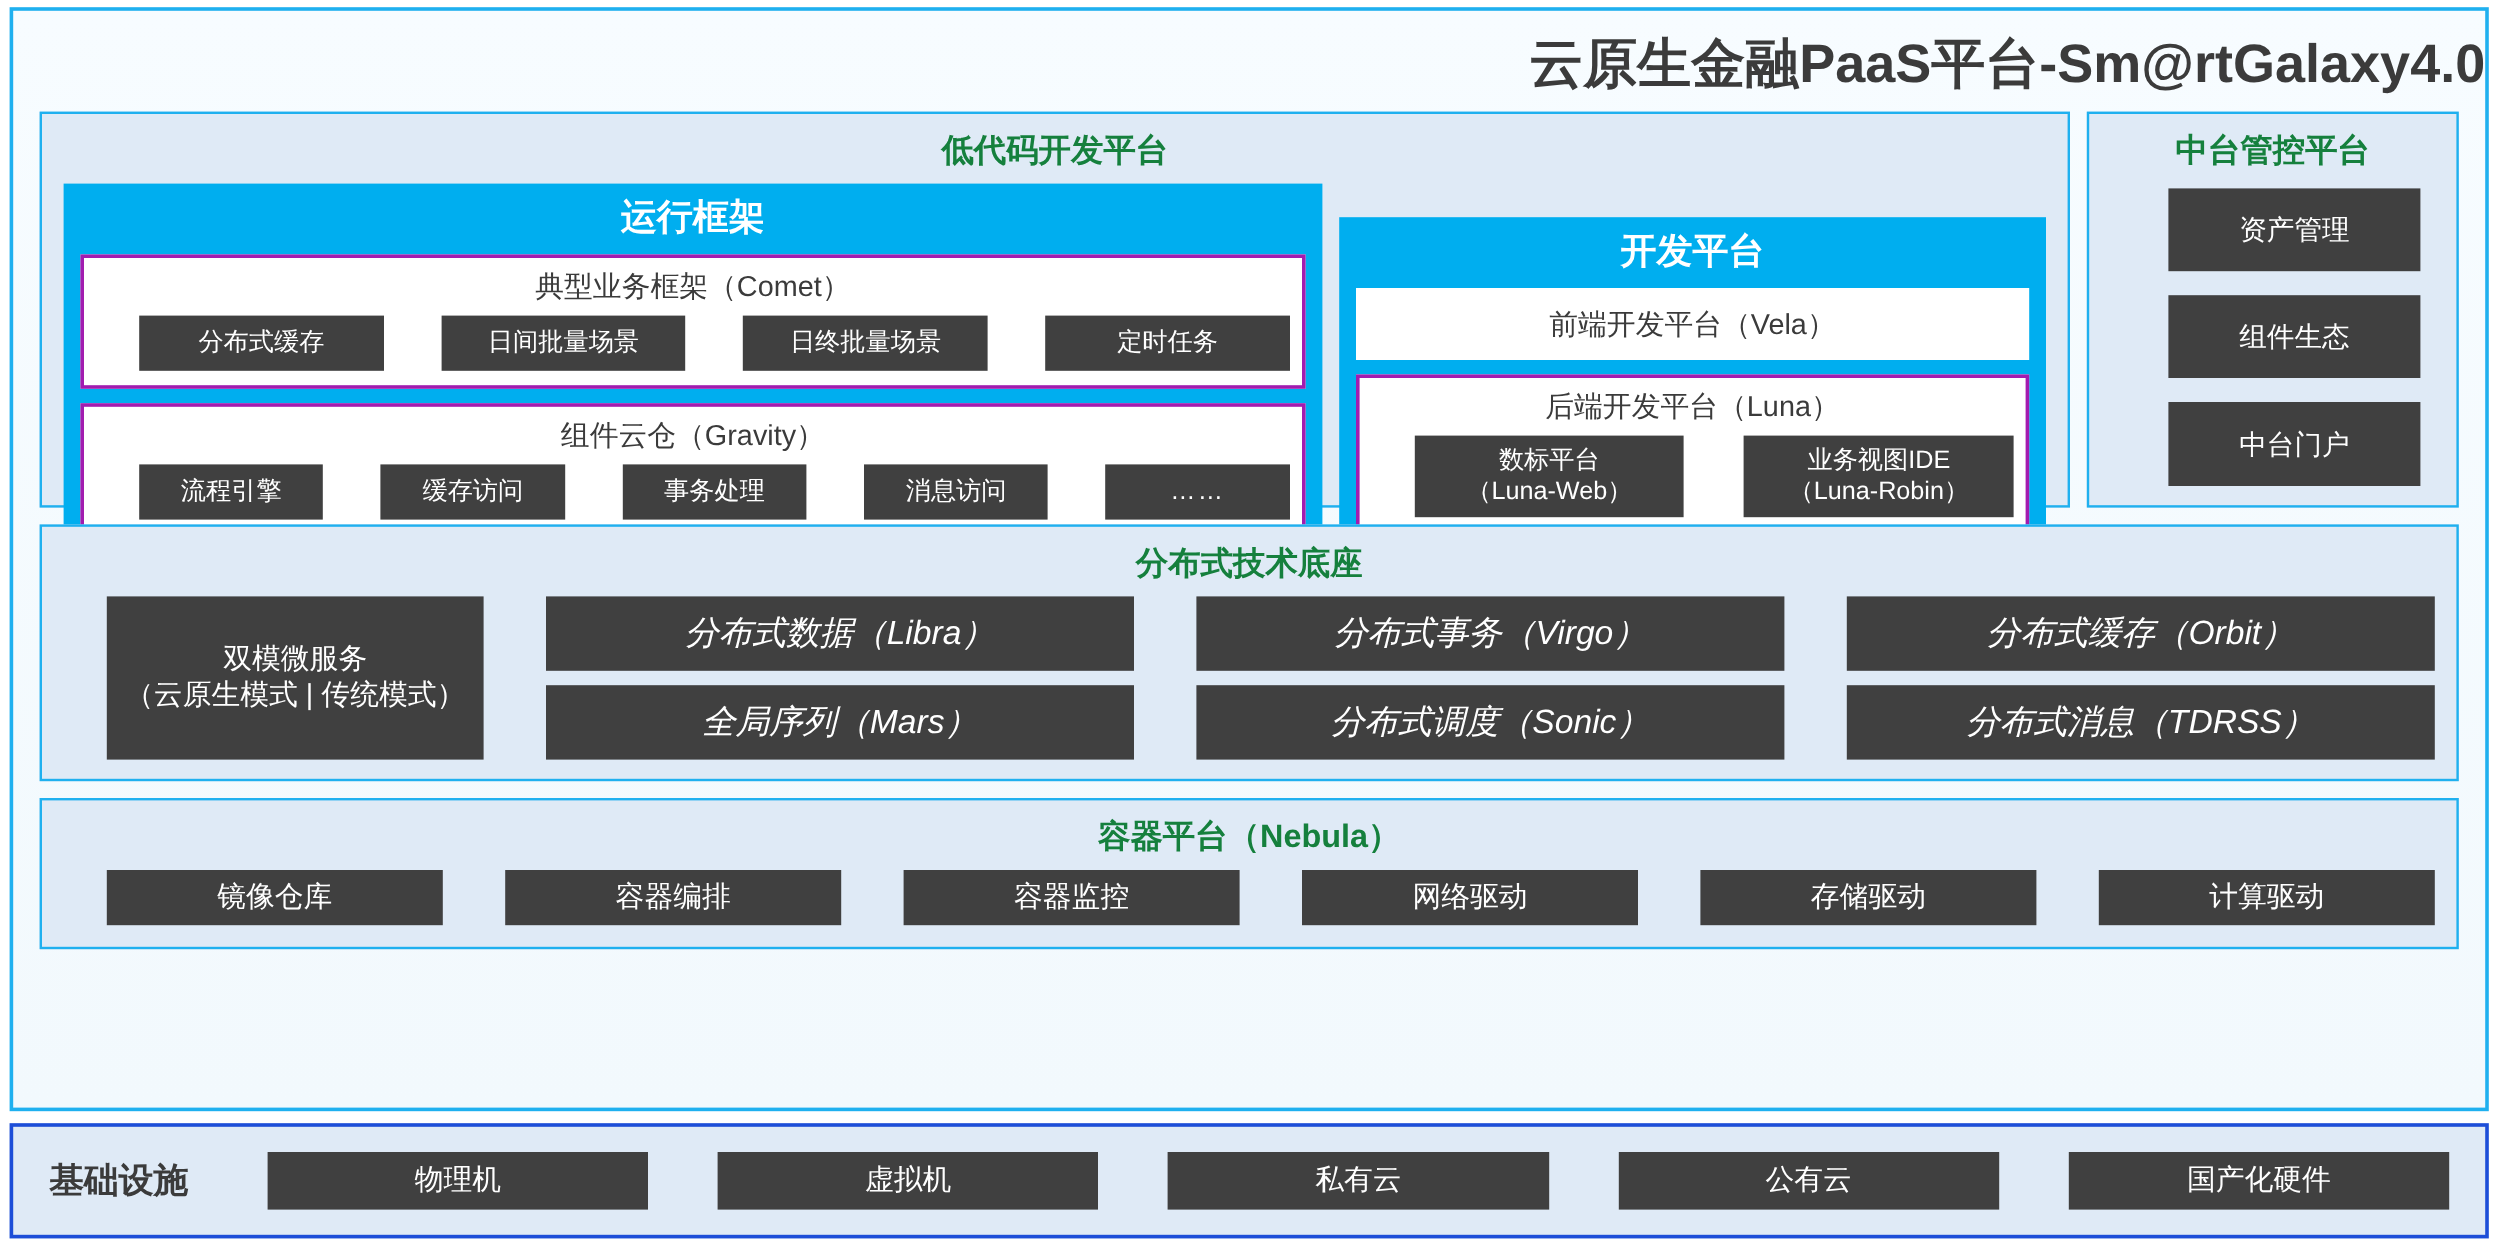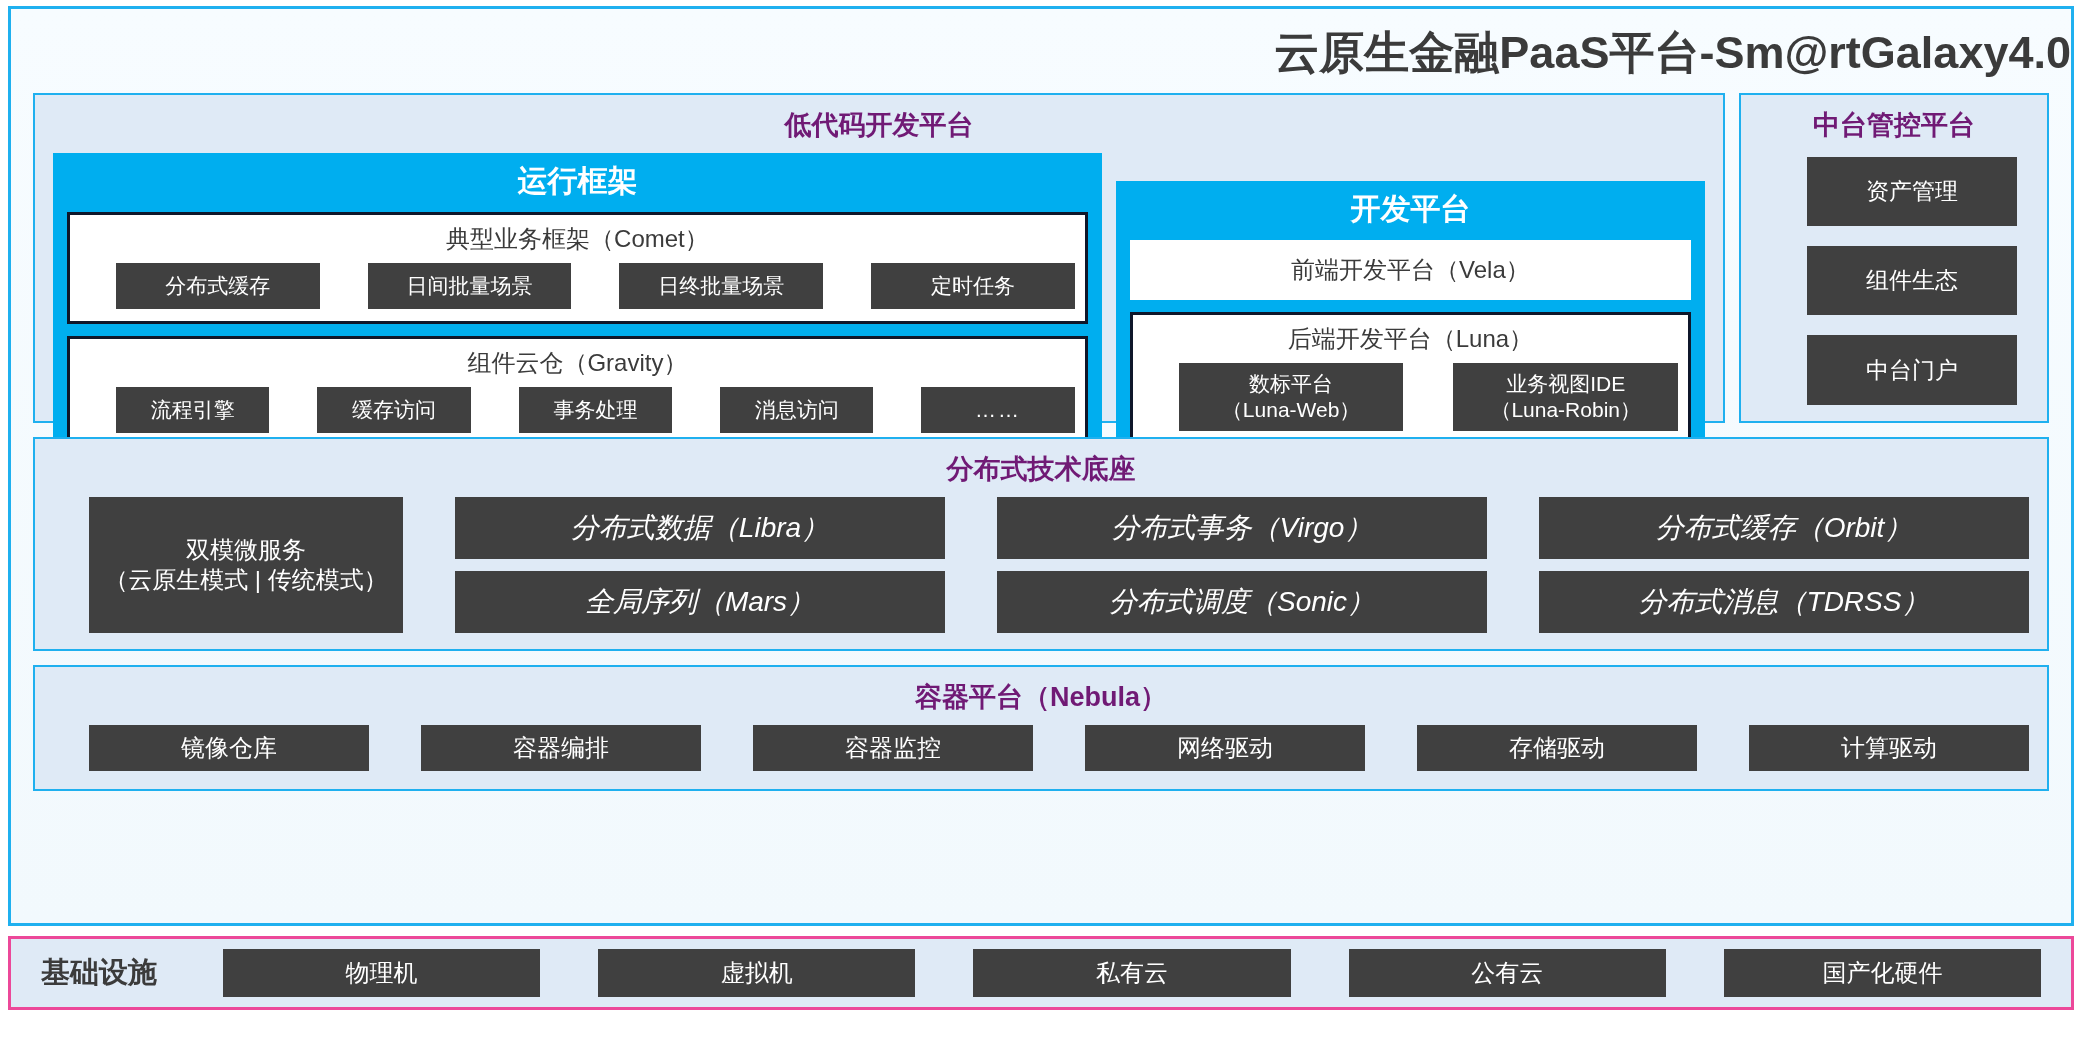--- a/index.html
+++ b/index.html
@@ -51,21 +51,21 @@
   
   .group {
     background: #dfeaf6;
     border: 2px solid #1FB0EF;
     box-sizing: border-box;
   }
   .group-title {
     text-align: center;
     font-size: 27px;
     font-weight: bold;
-    color: #701a75;
+    color: #15803d;
     padding: 12px 0 10px 0;
   }
 
   
   .cell {
     background: #404040;
     color: #ffffff;
     display: flex;
     align-items: center;
     justify-content: center;
@@ -111,21 +111,21 @@
   }
   .runtime-title, .devplat-title {
     text-align: center;
     color: #ffffff;
     font-size: 30px;
     font-weight: bold;
     padding: 8px 0 10px 0;
   }
   .white-box {
     background: #ffffff;
-    border: 3px solid #0f172a;
+    border: 3px solid #a21caf;
     margin: 0 14px 12px 14px;
     padding: 8px 10px 12px 10px;
     box-sizing: border-box;
   }
   .white-box:last-child { margin-bottom: 0; }
   .white-box-title {
     text-align: center;
     font-size: 24px;
     color: #3b3b3b;
     padding-bottom: 8px;
@@ -203,28 +203,28 @@
   .cont-body {
     display: flex;
     gap: 16px;
     padding: 0 18px 18px 18px;
   }
   .cont-body > .cell { flex: 1 1 0; height: 46px; font-size: 24px; }
 
   
   .infra {
     margin: 0 8px 8px 8px;
-    border: 3px solid #ec4899;
+    border: 3px solid #1d4ed8;
     background: #dfeaf6;
     box-sizing: border-box;
     display: flex;
     align-items: center;
     gap: 22px;
     padding: 16px 30px;
-    height: 74px;
+    height: 96px;
   }
   .infra-label {
     font-size: 29px;
     font-weight: bold;
     color: #3b3b3b;
     flex: 0 0 auto;
     padding-right: 8px;
     white-space: nowrap;
   }
   .infra .cell { flex: 1 1 0; height: 48px; font-size: 24px; }

